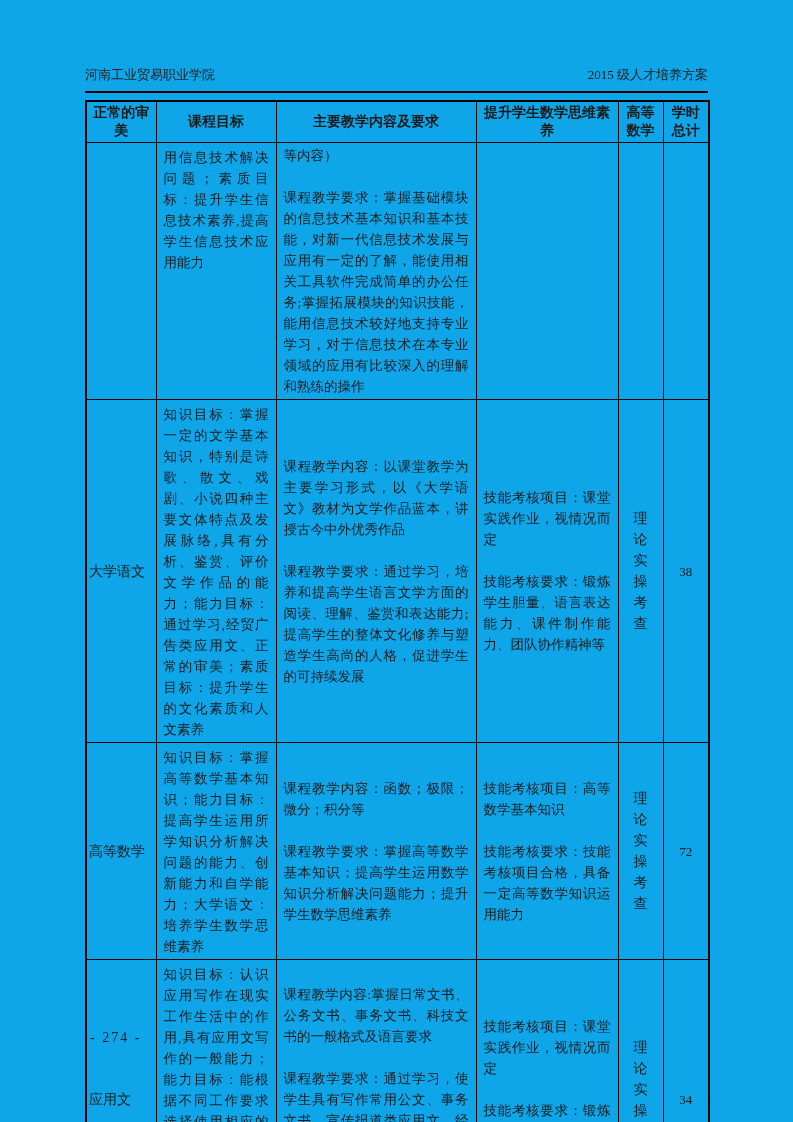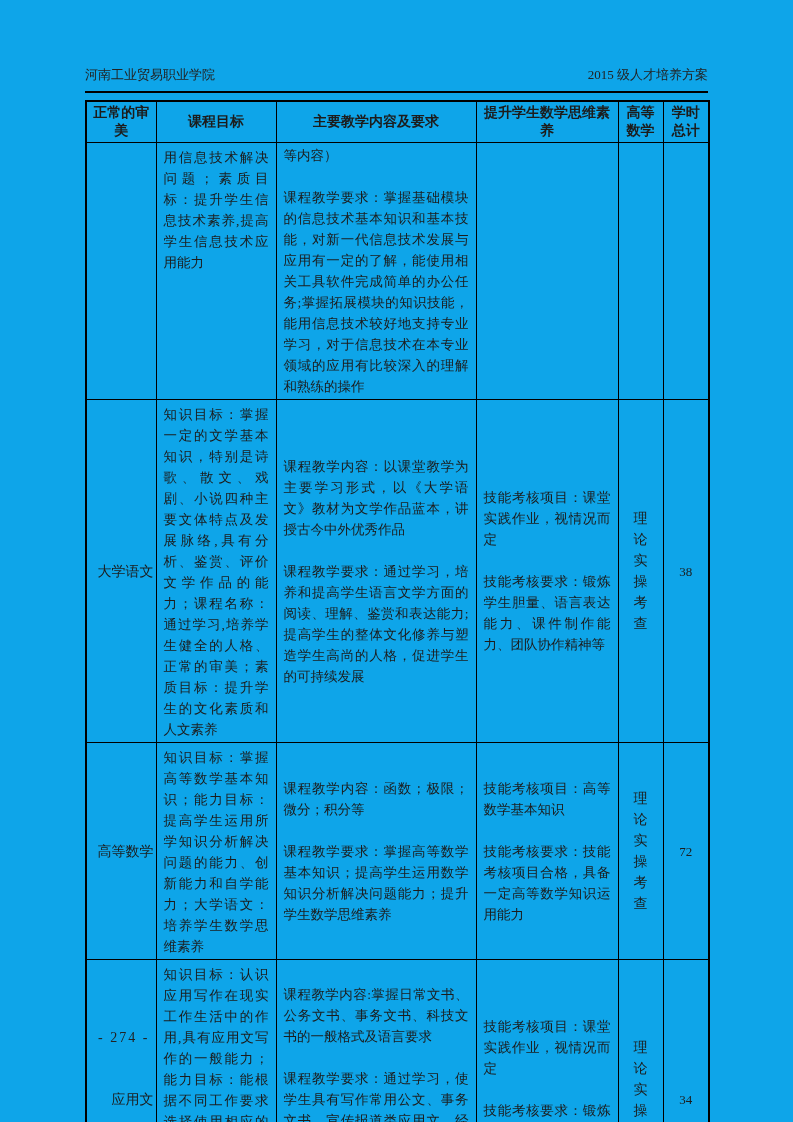--- a/index.html
+++ b/index.html
@@ -64,21 +64,21 @@
     white-space: pre-wrap;
     text-align: justify;
     text-justify: inter-character;
     vertical-align: middle;
   }
   tr.r0 td { height: 218px; }
   tr.r1 td { height: 272px; }
   tr.r2 td { height: 159px; }
   tr.r3 td { height: 221px; }
   td.course-cell {
-    text-align: right;
+    text-align: left;
     vertical-align: middle;
     padding: 2px 2px;
     font-size: 14px;
     font-family: Liberation Serif, serif;
   }
   td.objectives-cell {
     vertical-align: top;
     padding-top: 4px;
   }
   td.content-cell { vertical-align: middle; margin-top: 13px; }
@@ -90,21 +90,21 @@
     font-size: 14px;
   }
   td.hours-cell {
     text-align: center;
     vertical-align: middle;
     font-size: 13px;
     font-family: Liberation Serif, serif;
   }
   .page-number {
     position: absolute;
-    left: 98px;
+    left: 90px;
     top: 1030px;
     font-size: 14px;
     letter-spacing: 2px;
     color: #222;
   }
 </style>
 </head>
 <body>
 
 <div class="page">
@@ -140,21 +140,21 @@
         <td class="objectives-cell">用信息技术解决问题；素质目标：提升学生信息技术素养,提高学生信息技术应用能力</td>
         <td class="content-cell">等内容）
 
 课程教学要求：掌握基础模块的信息技术基本知识和基本技能，对新一代信息技术发展与应用有一定的了解，能使用相关工具软件完成简单的办公任务;掌握拓展模块的知识技能，能用信息技术较好地支持专业学习，对于信息技术在本专业领域的应用有比较深入的理解和熟练的操作</td>
         <td class="assessment-cell"></td>
         <td class="method-cell"></td>
         <td class="hours-cell"></td>
       </tr>
       <tr class="r1">
         <td class="course-cell">大学语文</td>
-        <td class="objectives-cell">知识目标：掌握一定的文学基本知识，特别是诗歌、散文、戏剧、小说四种主要文体特点及发展脉络,具有分析、鉴赏、评价文学作品的能力；课程名称：通过学习,培养学生健全的人格、正常的审美；素质目标：提升学生的文化素质和人文素养</td>
+        <td class="objectives-cell">知识目标：掌握一定的文学基本知识，特别是诗歌、散文、戏剧、小说四种主要文体特点及发展脉络,具有分析、鉴赏、评价文学作品的能力；能力目标：通过学习,经贸广告类应用文、正常的审美；素质目标：提升学生的文化素质和人文素养</td>
         <td class="content-cell">课程教学内容：以课堂教学为主要学习形式，以《大学语文》教材为文学作品蓝本，讲授古今中外优秀作品
 
 课程教学要求：通过学习，培养和提高学生语言文学方面的阅读、理解、鉴赏和表达能力;提高学生的整体文化修养与塑造学生高尚的人格，促进学生的可持续发展</td>
         <td class="assessment-cell">技能考核项目：课堂实践作业，视情况而定
 
 技能考核要求：锻炼学生胆量、语言表达能力、课件制作能力、团队协作精神等</td>
         <td class="method-cell">理论实操考查</td>
         <td class="hours-cell">38</td>
       </tr>
       <tr class="r2">

